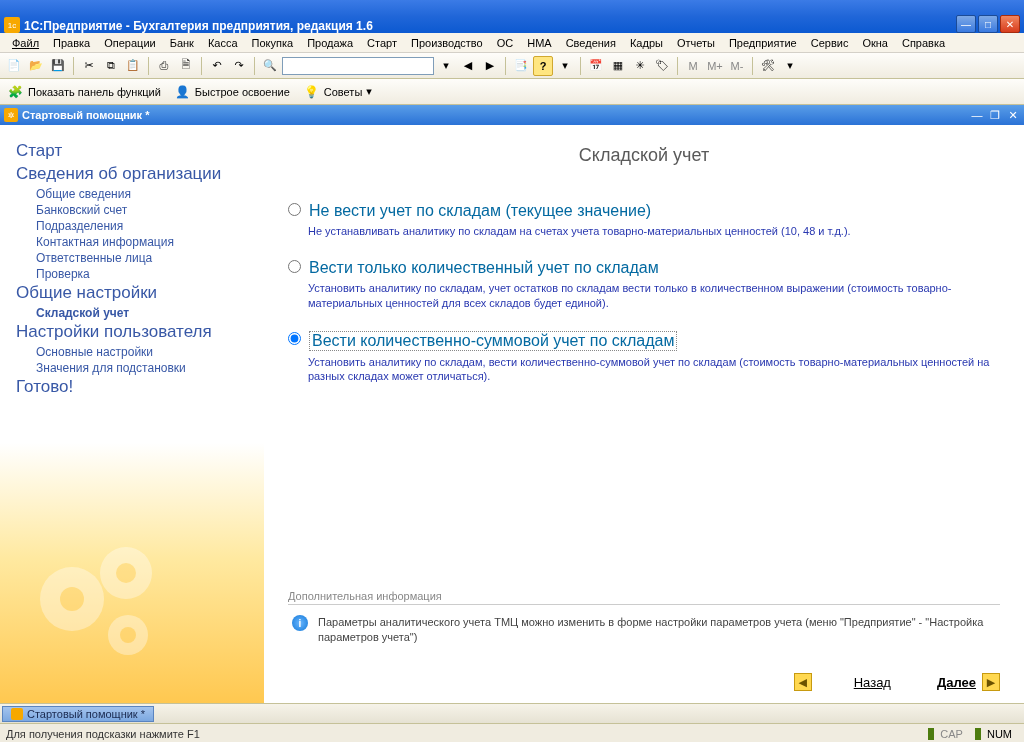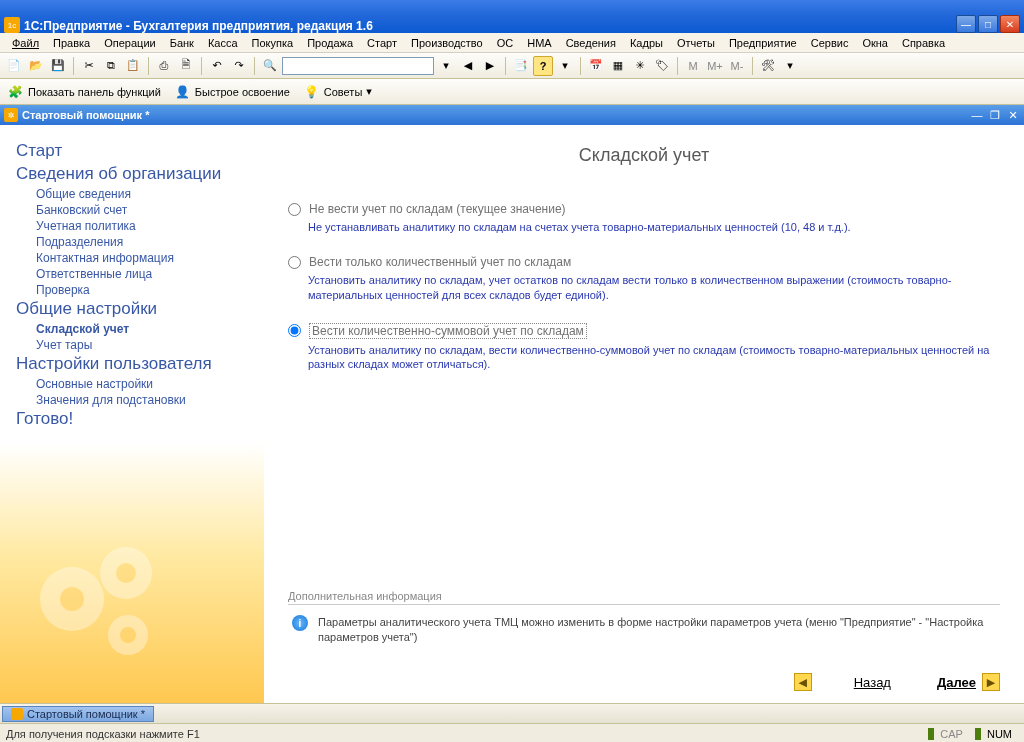--- a/index.html
+++ b/index.html
@@ -35,21 +35,21 @@
 .sidebar { width: 264px; background: linear-gradient(to bottom, #ffffff 0%, #ffffff 55%, #ffe9a0 75%, #ffc850 100%); padding: 16px 6px 6px 16px; position: relative; }
 .sidebar .gears { position: absolute; left: 26px; bottom: 36px; opacity: 0.36; }
 .sidebar .navgroup { color: #3858a6; font-size: 17px; margin-bottom: 3px; cursor: pointer; }
 .sidebar .navitem { color: #3858a6; font-size: 12px; margin-left: 20px; margin-bottom: 2px; cursor: pointer; }
 .sidebar .navitem.bold { font-weight: bold; }
 .content { flex: 1; background: #fff; padding: 20px 24px 12px 24px; display: flex; flex-direction: column; }
 .content .pagetitle { font-size: 18px; color: #5a5a5a; text-align: center; margin-bottom: 36px; }
 .optblock { margin-bottom: 20px; }
 .optrow { display: flex; align-items: flex-start; gap: 8px; margin-bottom: 4px; }
 .optrow input[type=radio] { margin-top: 1px; }
-.optrow label { font-size: 12px; color: #737373; }
+.optrow label { font-size: 16px; color: #0369a1; }
 .optrow label.sel { border: 1px dotted #888; padding: 0 2px; }
 .optdesc { color: #2938b0; font-size: 11px; margin-left: 20px; line-height: 1.35; }
 .spacer { flex: 1; }
 .addinfo-title { color: #888; font-size: 11px; border-bottom: 1px solid #ccc; padding-bottom: 2px; margin-bottom: 10px; }
 .addinfo-row { display: flex; gap: 10px; align-items: flex-start; margin-left: 4px; margin-bottom: 28px; }
 .addinfo-row .info-ico { width: 16px; height: 16px; background: radial-gradient(#6ab7ff,#1278d8); border-radius: 8px; color: #fff; font-weight: bold; display: flex; align-items: center; justify-content: center; font-size: 10px; flex-shrink: 0; }
 .addinfo-row .info-txt { font-size: 11px; color: #444; line-height: 1.35; }
 .navbtns { display: flex; justify-content: flex-end; gap: 10px; align-items: center; }
 .navbtn { display: flex; align-items: center; gap: 6px; cursor: pointer; }
 .navbtn .arrow { width: 18px; height: 18px; background: #ffd850; border: 1px solid #c79a10; display: flex; align-items: center; justify-content: center; font-size: 11px; color: #6b5200; }
@@ -172,28 +172,26 @@
         <circle cx="100" cy="46" r="26"></circle>
           <circle cx="100" cy="46" r="10" fill="#ffd26a"></circle>
         <circle cx="102" cy="108" r="20"></circle>
           <circle cx="102" cy="108" r="8" fill="#ffd26a"></circle>
       </g>
     </svg>
     <div class="navgroup">Старт</div>
     <div class="navgroup">Сведения об организации</div>
     <div class="navitem">Общие сведения</div>
     <div class="navitem">Банковский счет</div>
-    <div class="navitem">Учетная политика</div>
     <div class="navitem">Подразделения</div>
     <div class="navitem">Контактная информация</div>
     <div class="navitem">Ответственные лица</div>
     <div class="navitem">Проверка</div>
     <div class="navgroup">Общие настройки</div>
     <div class="navitem bold">Складской учет</div>
-    <div class="navitem">Учет тары</div>
     <div class="navgroup">Настройки пользователя</div>
     <div class="navitem">Основные настройки</div>
     <div class="navitem">Значения для подстановки</div>
     <div class="navgroup">Готово!</div>
   </div>
 
   <div class="content">
     <div class="pagetitle">Складской учет</div>
 
     <div class="optblock">

